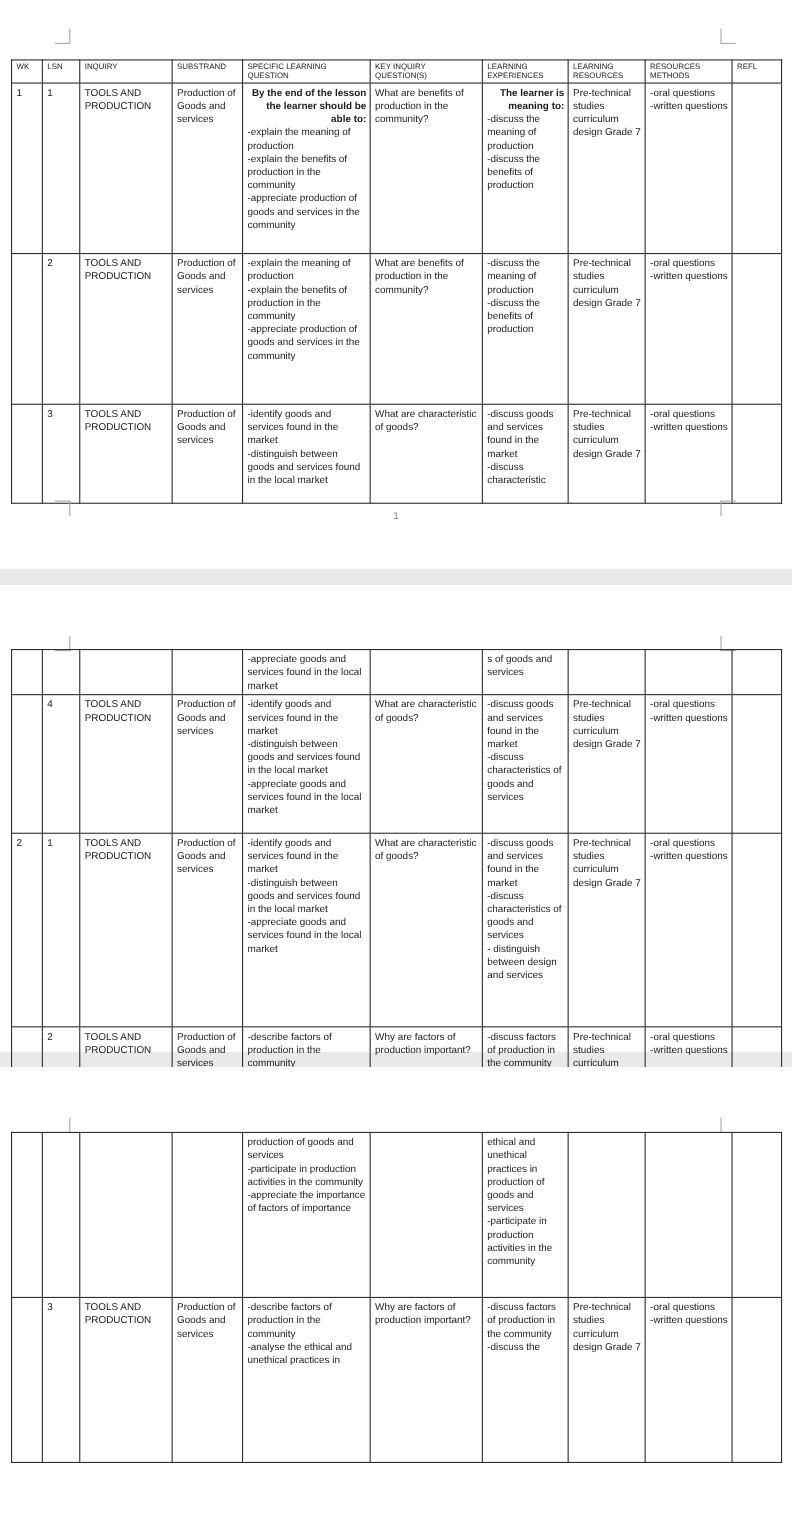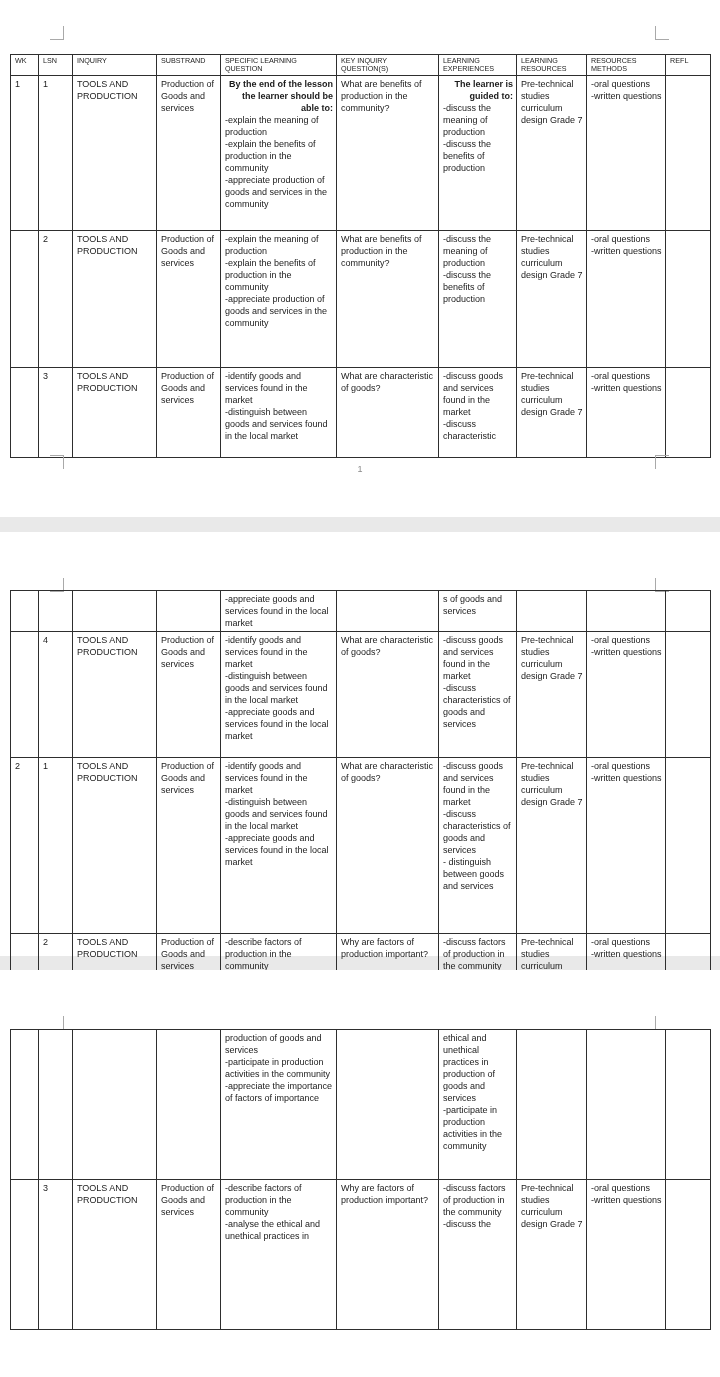--- a/index.html
+++ b/index.html
@@ -119,21 +119,21 @@
             <td class="col-outcome">
               <div class="para bold">By the end of the lesson the learner should be able to:</div>
               <div class="para">-explain the meaning of production</div>
               <div class="para">-explain the benefits of production in the community</div>
               <div class="para">-appreciate production of goods and services in the community</div>
             </td>
             <td class="col-kiq">
               <div class="para">What are benefits of production in the community?</div>
             </td>
             <td class="col-experiences">
-              <div class="para bold">The learner is guided to:</div>
+              <div class="para bold">The learner is meaning to:</div>
               <div class="para">-discuss the meaning of production</div>
               <div class="para">-discuss the benefits of production</div>
             </td>
             <td class="col-resources">
               <div class="para">Pre-technical studies curriculum design Grade 7</div>
             </td>
             <td class="col-assessment">
               <div class="para">-oral questions</div>
               <div class="para">-written questions</div>
             </td>
@@ -267,21 +267,21 @@
               <div class="para">-identify goods and services found in the market</div>
               <div class="para">-distinguish between goods and services found in the local market</div>
               <div class="para">-appreciate goods and services found in the local market</div>
             </td>
             <td class="col-kiq">
               <div class="para">What are characteristic of goods?</div>
             </td>
             <td class="col-experiences">
               <div class="para">-discuss goods and services found in the market</div>
               <div class="para">-discuss characteristics of goods and services</div>
-              <div class="para">- distinguish between goods and services</div>
+              <div class="para">- distinguish between design and services</div>
             </td>
             <td class="col-resources">
               <div class="para">Pre-technical studies curriculum design Grade 7</div>
             </td>
             <td class="col-assessment">
               <div class="para">-oral questions</div>
               <div class="para">-written questions</div>
             </td>
             <td class="col-refl"></td>
           </tr>

